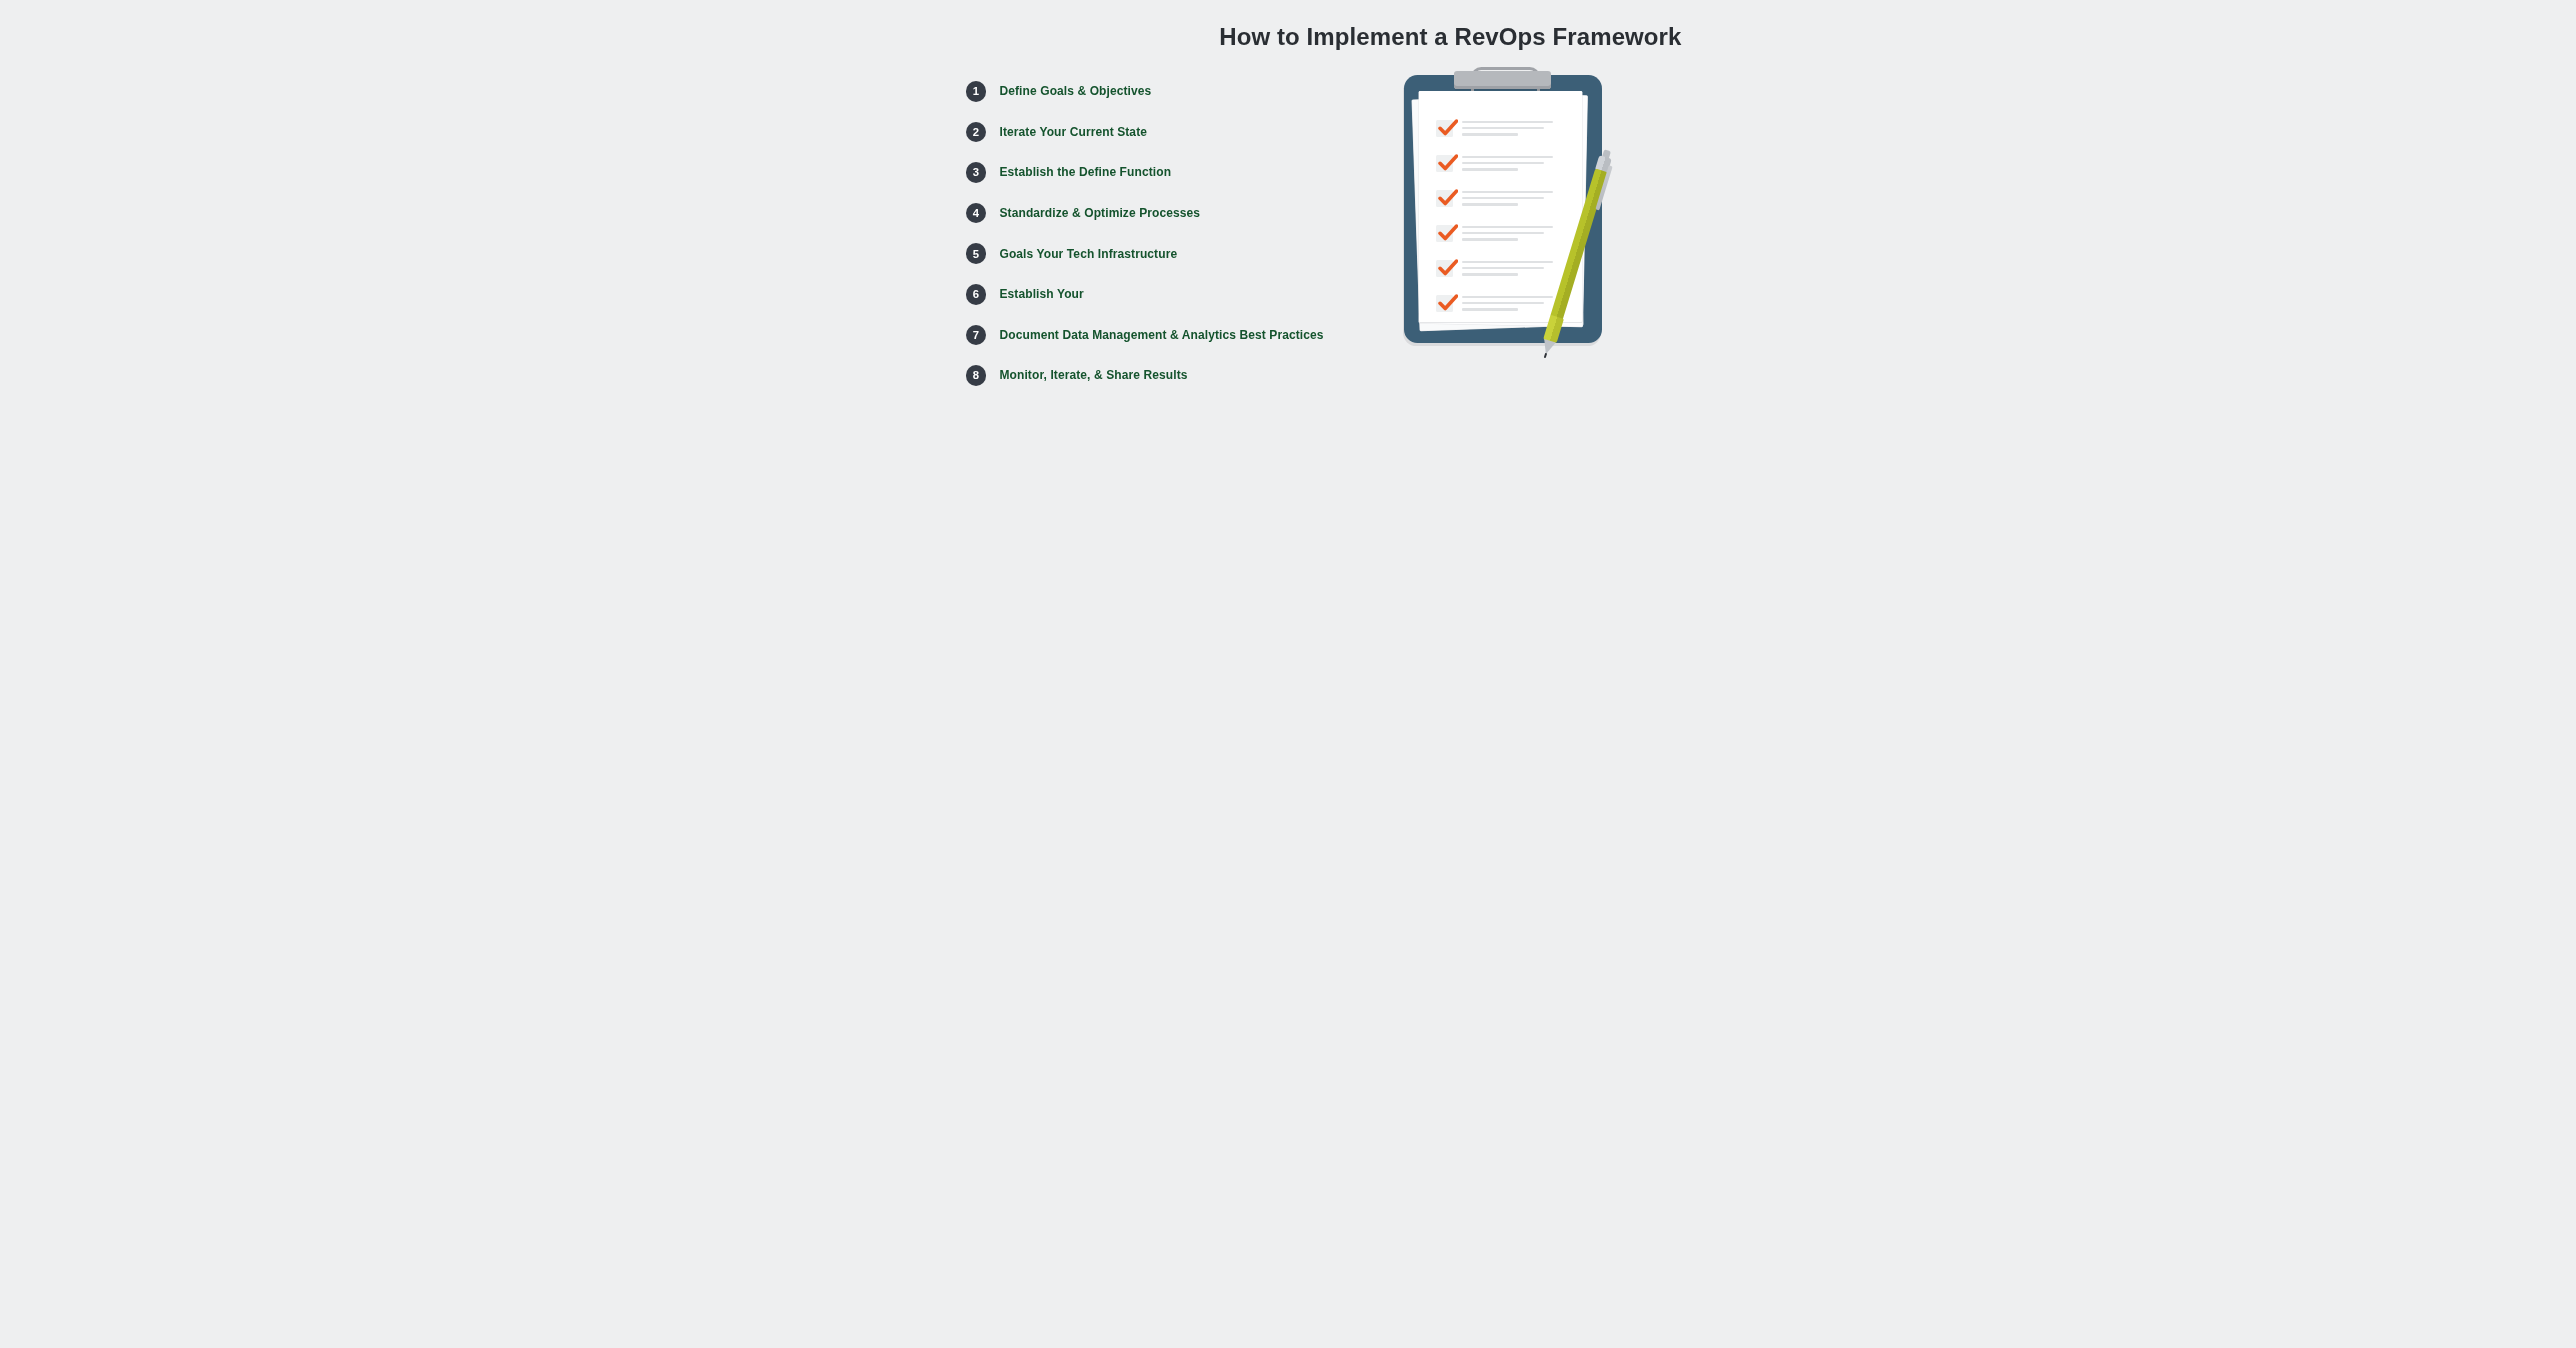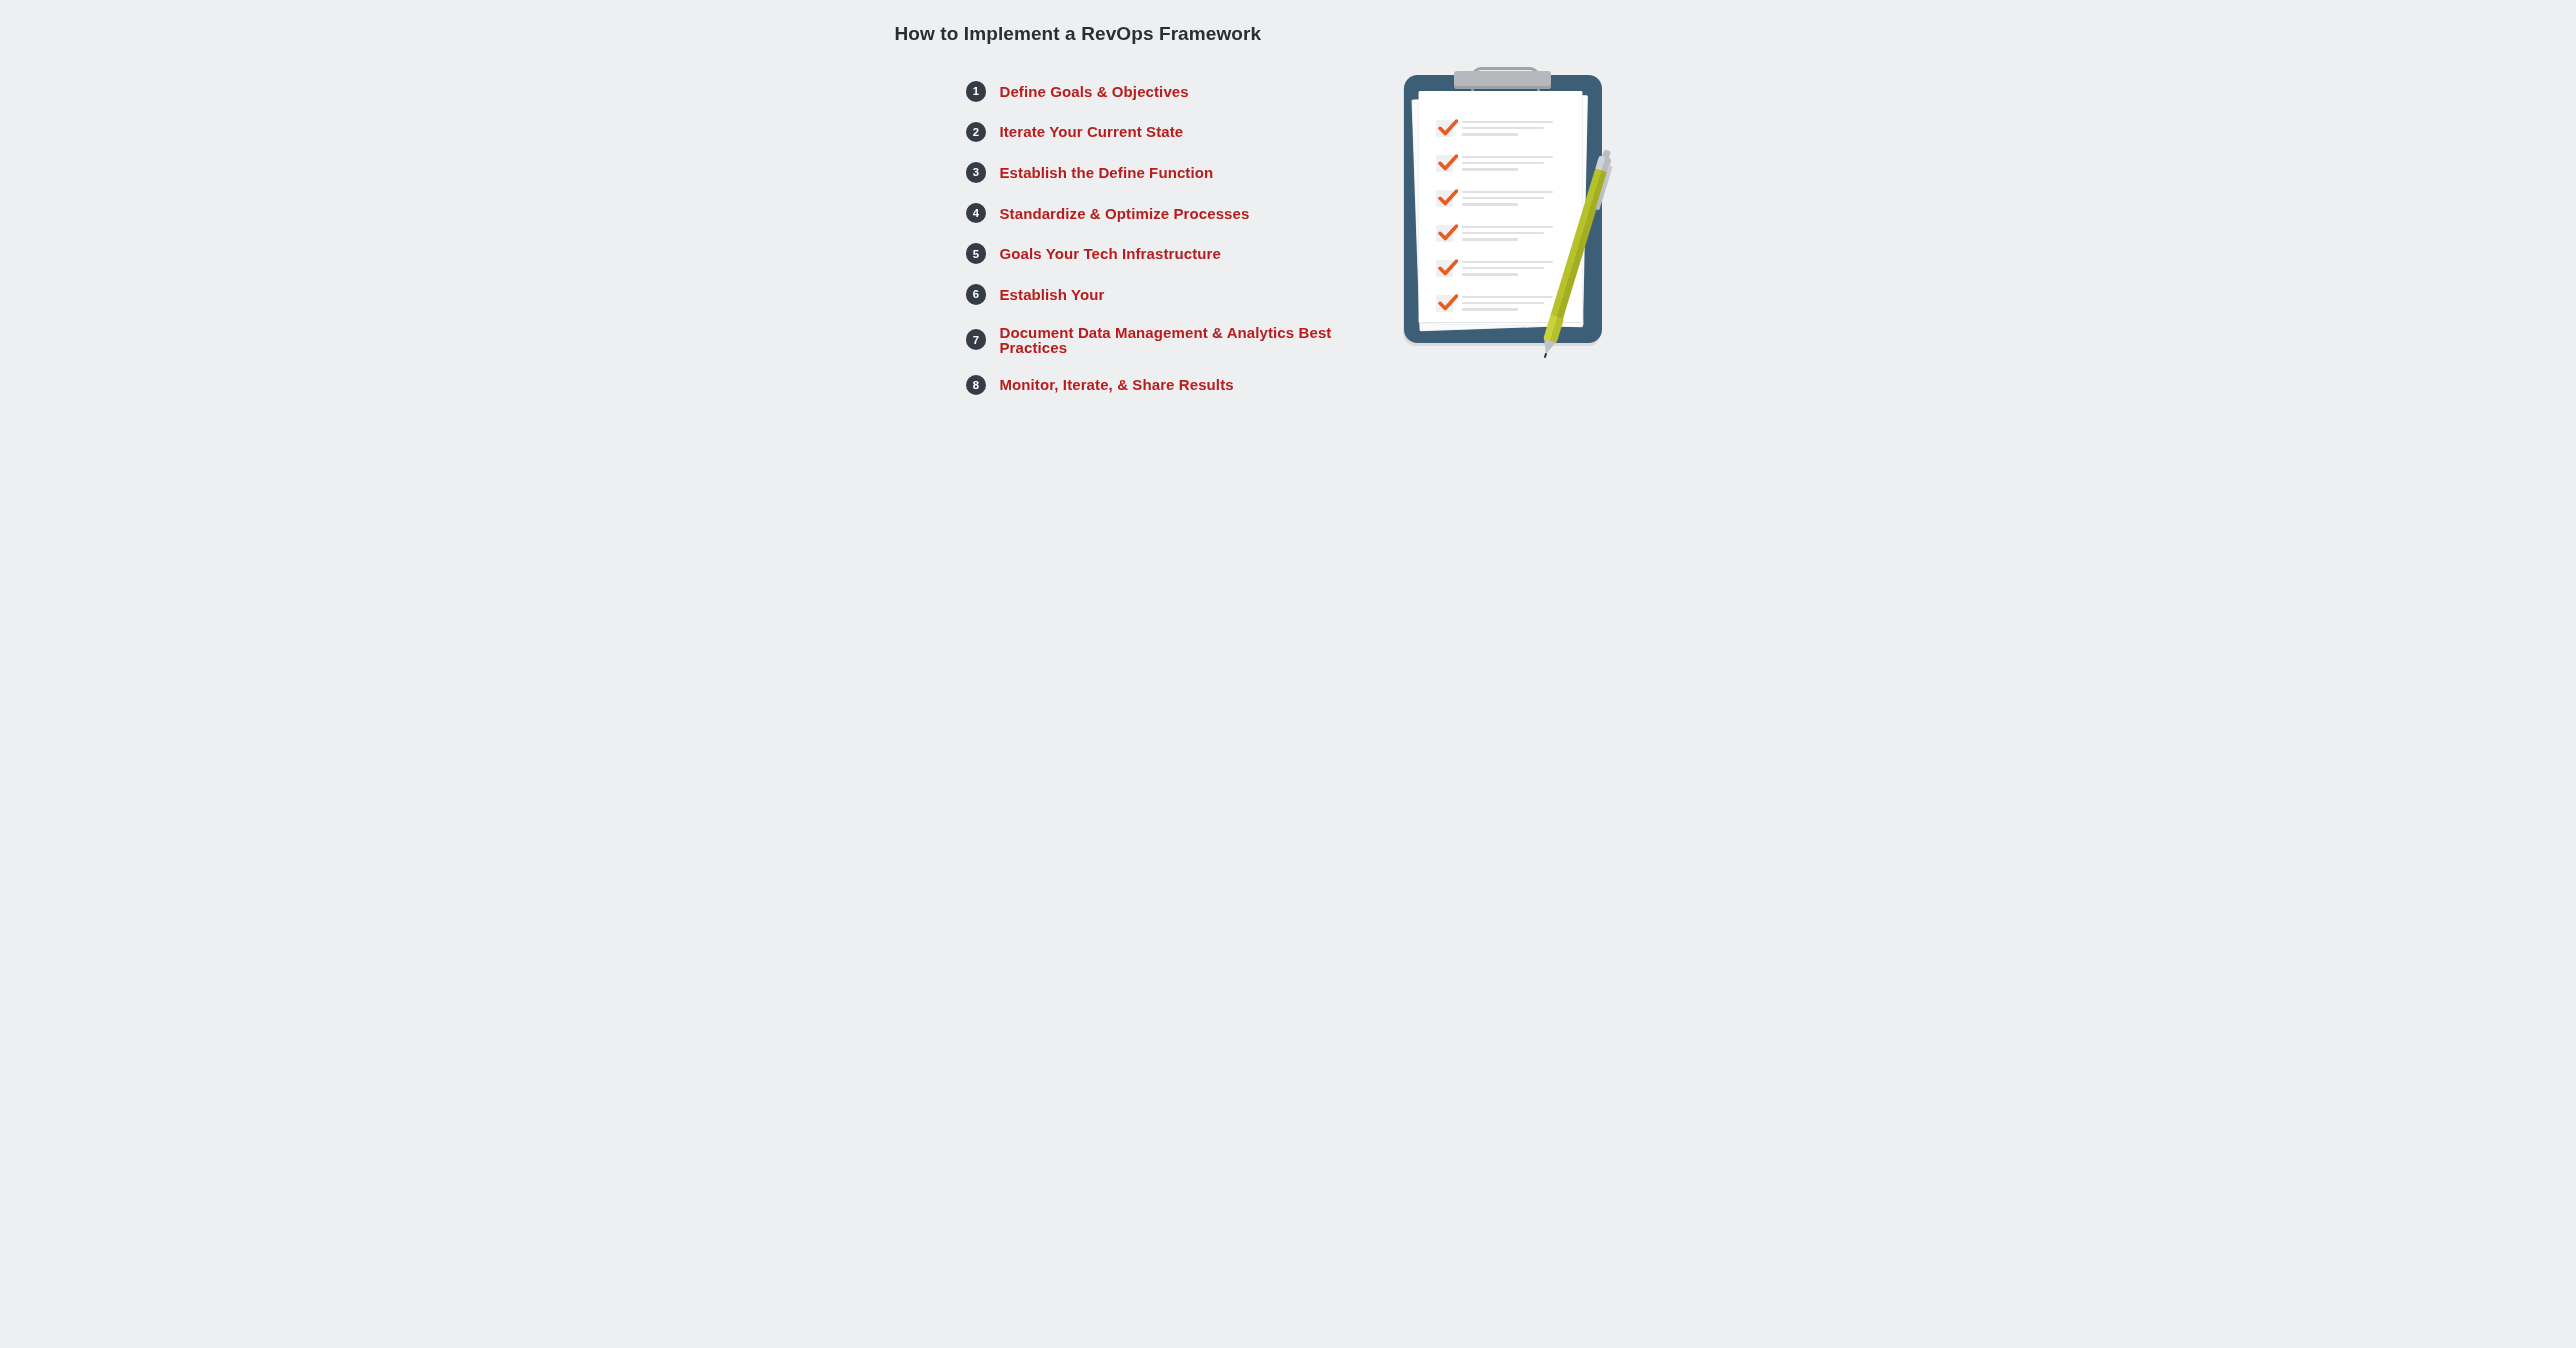--- a/index.html
+++ b/index.html
@@ -13,23 +13,23 @@
     position:relative;
     width:787px;
     height:412px;
     margin:0 auto;
     background:#eeeff0;
   }
   .title{
     position:absolute;
     top:23px;
     left:0; right:0;
-    text-align:left;
+    text-align:right;
     font-weight:700;
-    font-size:19px;
+    font-size:24px;
     letter-spacing:0.1px;
     color:#2a2e33;
   }
   .steps{
     position:absolute;
     top:81px;
     left:71px;
     width:412px;
   }
   .step{
@@ -46,22 +46,22 @@
     font-size:11.3px;
     display:flex;
     align-items:center;
     justify-content:center;
     flex:0 0 20.6px;
     margin-right:13.4px;
     font-family:"Helvetica Neue",Helvetica,Arial,sans-serif;
   }
   .label{
     font-weight:700;
-    font-size:15px;
-    color:#b91c1c;
+    font-size:12px;
+    color:#14532d;
     line-height:1;
     letter-spacing:0.1px;
   }
 
   
   .illus{
     position:absolute;
     top:71px;
     left:509px;
     width:216px;

